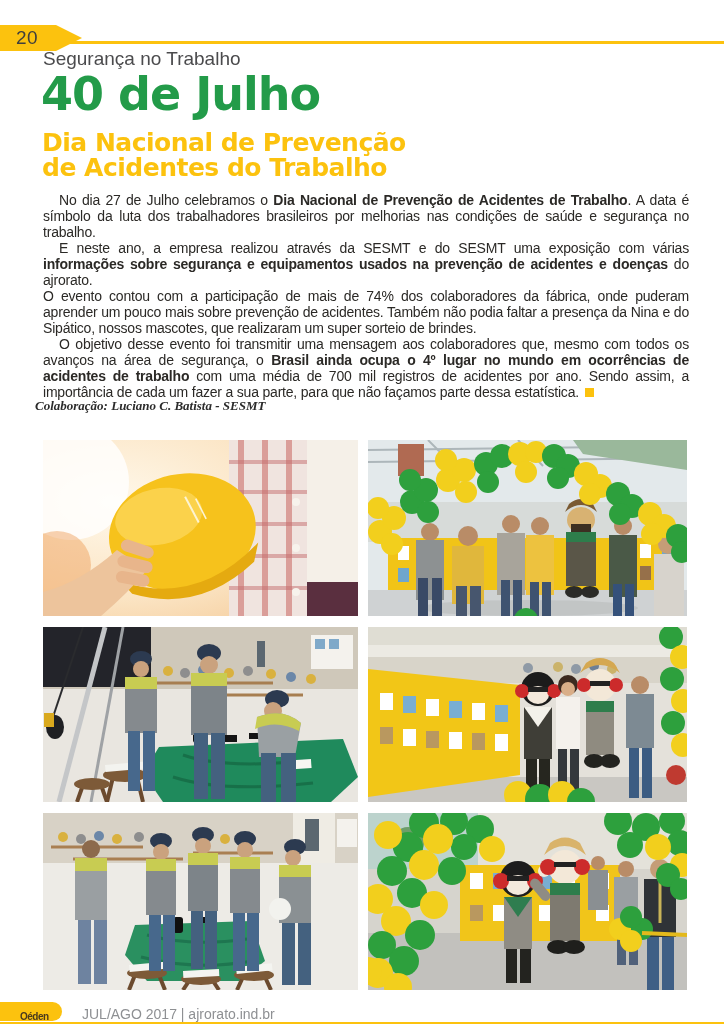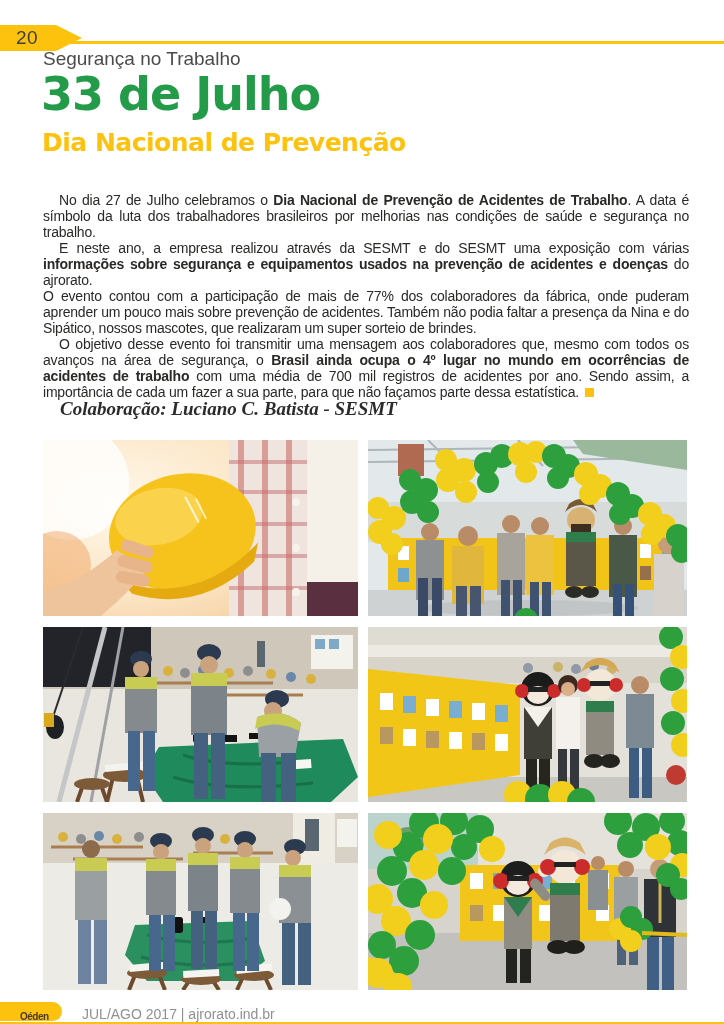--- a/index.html
+++ b/index.html
@@ -41,23 +41,23 @@
   .article-body{
     position:absolute;left:43px;top:182px;width:646px;
     font-size:14px;line-height:16px;letter-spacing:-0.2px;
     text-align:justify;color:var(--text-dark);
   }
   .article-body p{margin:0;}
   .article-body p.indent{text-indent:16px;}
   .article-body .b{font-weight:bold;}
   .endmark{display:inline-block;width:9px;height:9px;background:var(--accent-yellow);margin-left:6px;}
   .credit{
-    position:absolute;left:60px;top:388px;
+    position:absolute;left:35px;top:388px;
     font-family:"Liberation Serif",serif;font-style:italic;font-weight:bold;
-    font-size:19px;color:#2B2B2B;
+    font-size:13px;color:#2B2B2B;
   }
   
   .photos{
     position:absolute;left:43px;top:430px;width:644px;height:550px;
     display:grid;grid-template-columns:315px 319px;grid-template-rows:176px 175px 177px;
     column-gap:10px;row-gap:11px;
   }
   .photo{overflow:hidden;background:#eee;}
   .photo svg{display:block;width:100%;height:100%;}
   
@@ -76,29 +76,30 @@
 <body>
 
 <div class="page">
 
   <div class="header-rule"></div>
   <div class="page-badge">
     <span class="num">20</span>
   </div>
   <div class="section-label">Segurança no Trabalho</div>
 
-  <h1 class="title">33 de Julho</h1>
+  <h1 class="title">40 de Julho</h1>
   <h2 class="subtitle">
     <span>Dia Nacional de Prevenção</span>
+    <span>de Acidentes do Trabalho</span>
   </h2>
 
   <div class="article-body">
       <p class="para indent"><span>No dia 27 de Julho celebramos o </span><span class="b">Dia Nacional de Prevenção de Acidentes de Trabalho</span><span>. A data é símbolo da luta dos trabalhadores brasileiros por melhorias nas condições de saúde e segurança no trabalho.</span></p>
       <p class="para indent"><span>E neste ano, a empresa realizou através da SESMT e do SESMT uma exposição com várias </span><span class="b">informações sobre segurança e equipamentos usados na prevenção de acidentes e doenças</span><span> do ajrorato.</span></p>
-      <p class="para"><span>O evento contou com a participação de mais de 77% dos colaboradores da fábrica, onde puderam aprender um pouco mais sobre prevenção de acidentes. Também não podia faltar a presença da Nina e do Sipático, nossos mascotes, que realizaram um super sorteio de brindes.</span></p>
+      <p class="para"><span>O evento contou com a participação de mais de 74% dos colaboradores da fábrica, onde puderam aprender um pouco mais sobre prevenção de acidentes. Também não podia faltar a presença da Nina e do Sipático, nossos mascotes, que realizaram um super sorteio de brindes.</span></p>
       <p class="para indent"><span>O objetivo desse evento foi transmitir uma mensagem aos colaboradores que, mesmo com todos os avanços na área de segurança, o </span><span class="b">Brasil ainda ocupa o 4º lugar no mundo em ocorrências de acidentes de trabalho</span><span> com uma média de 700 mil registros de acidentes por ano. Sendo assim, a importância de cada um fazer a sua parte, para que não façamos parte dessa estatística.</span><span class="endmark"></span></p>
     </div>
 
   <div class="credit">Colaboração: Luciano C. Batista - SESMT</div>
 
   <div class="photos">
 
     <div class="photo">
       <svg viewBox="0 0 315 176" preserveAspectRatio="none" aria-hidden="true">
         <defs>

